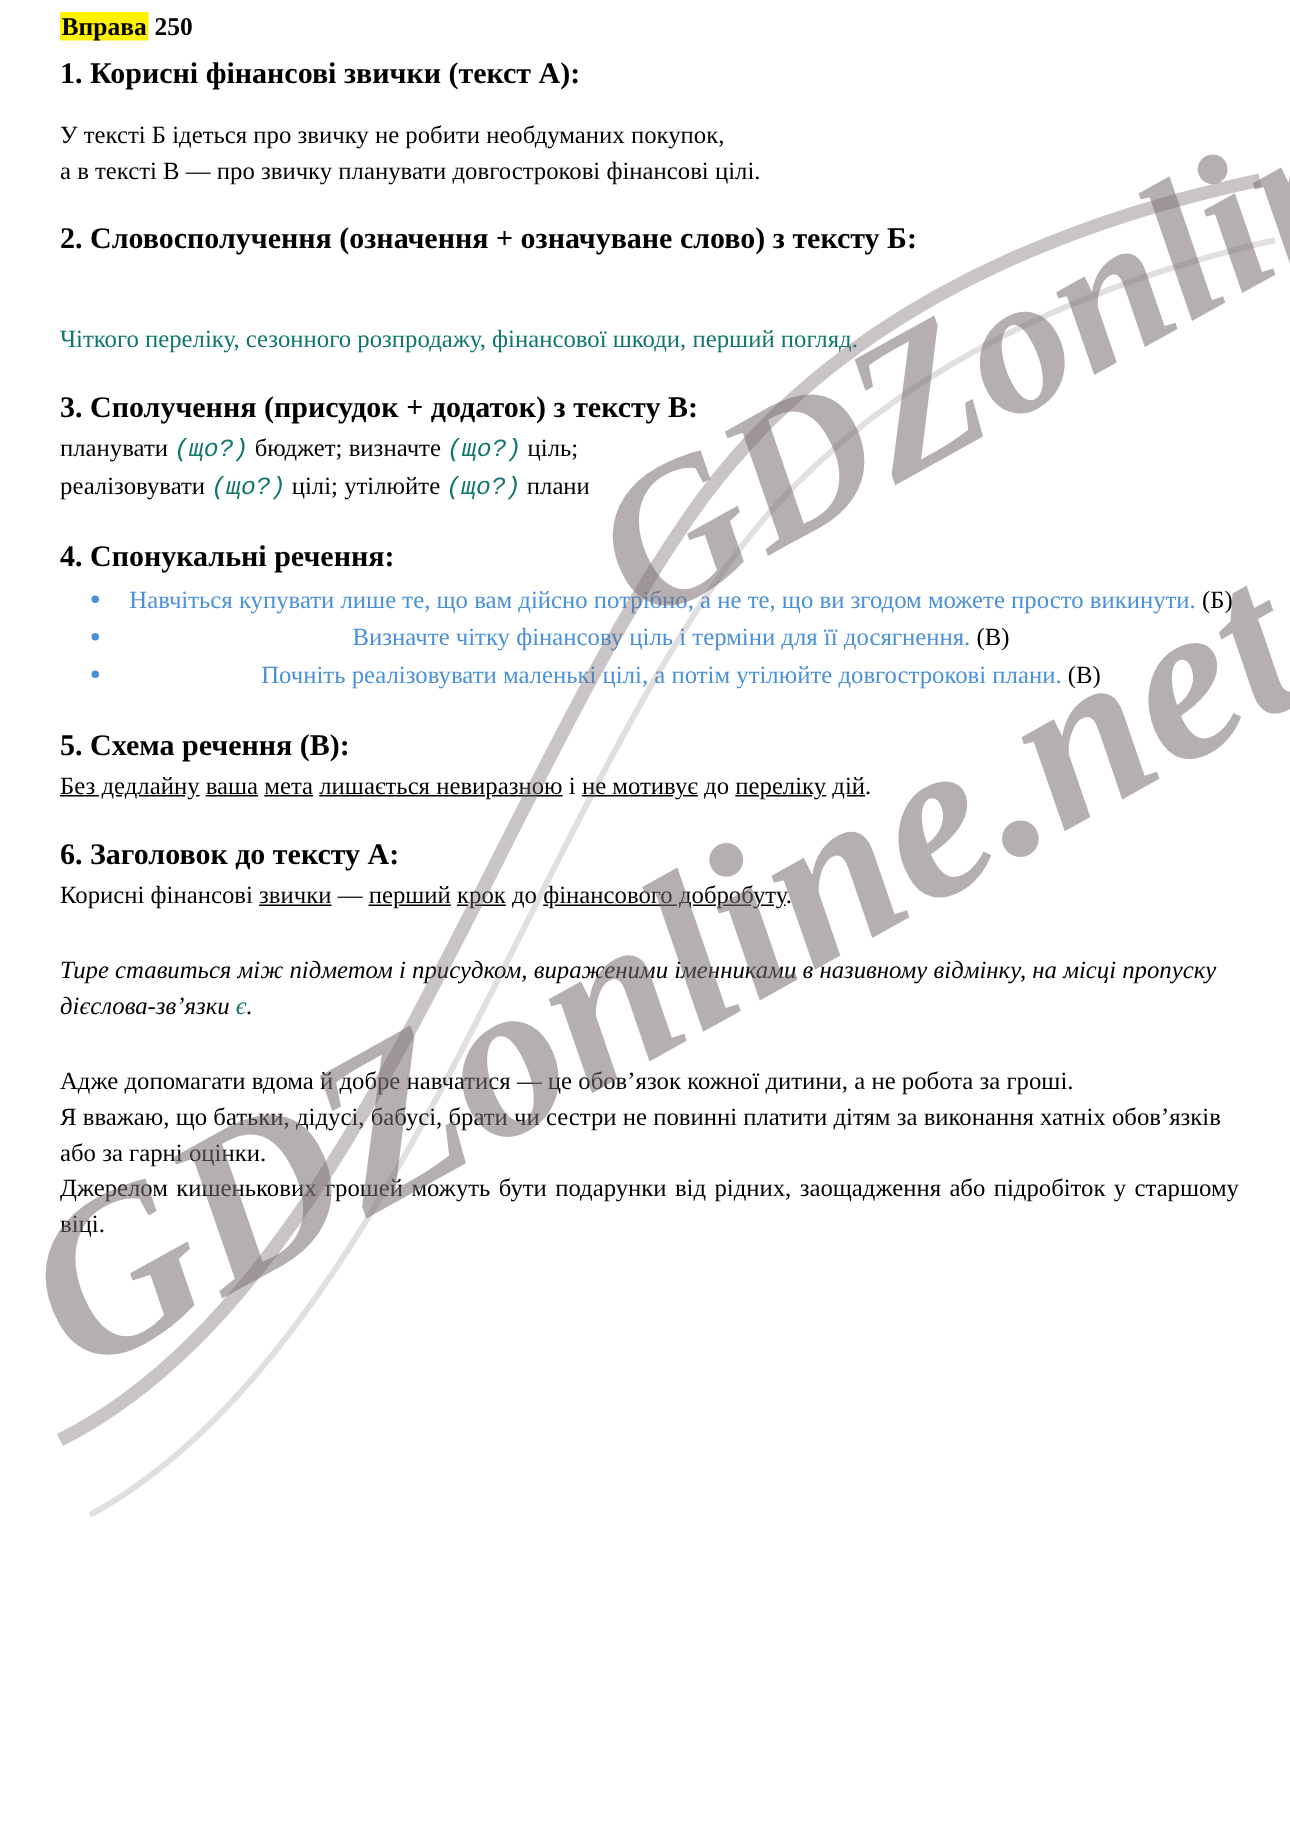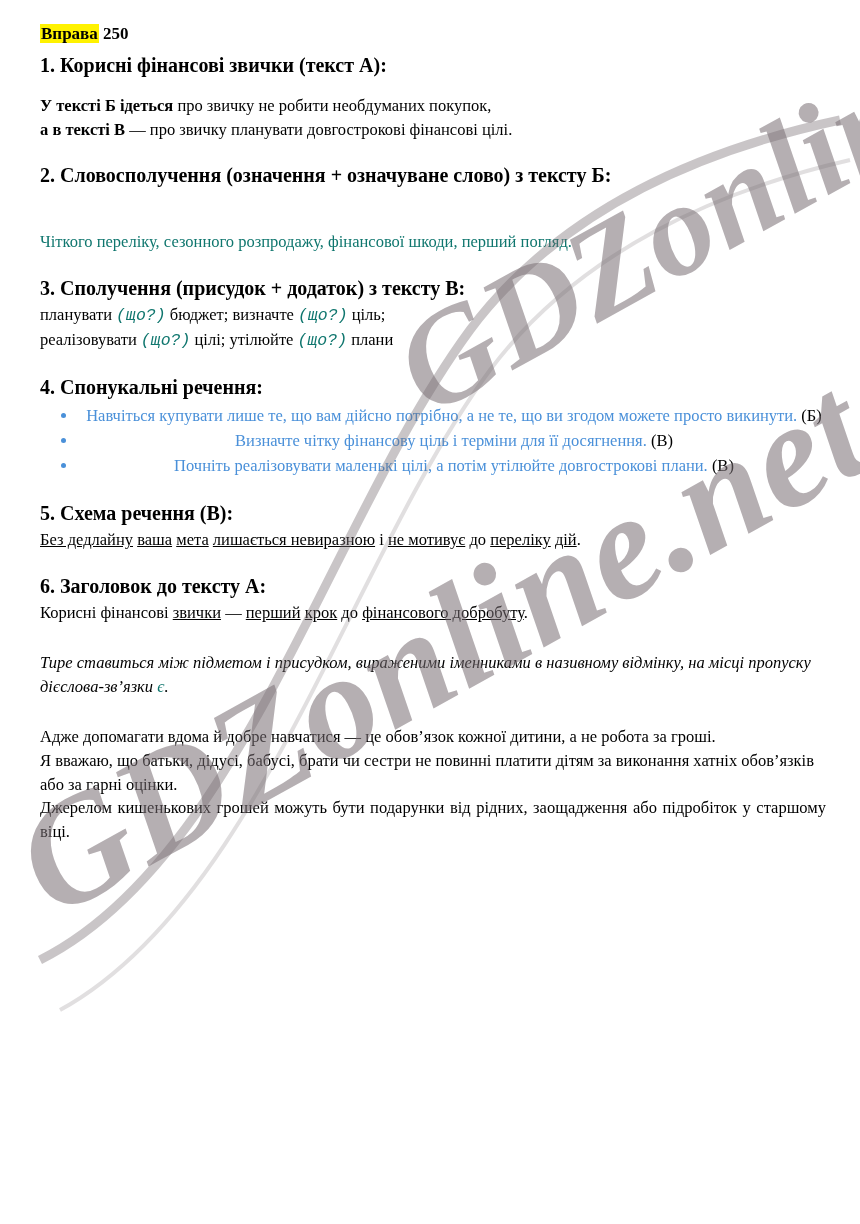--- a/index.html
+++ b/index.html
@@ -10,21 +10,21 @@
     background: #ffffff;
     font-family: "Liberation Serif", serif;
     color: #000000;
     position: relative;
     overflow: hidden;
   }
   .page {
     position: relative;
     width: 860px;
     height: 888px;
-    padding: 22px 34px 0 40px;
+    padding: 6px 34px 0 40px;
   }
   .doc {
     position: relative;
     z-index: 2;
     font-size: 16.5px;
     line-height: 1.45;
   }
   .ex-head {
     font-weight: bold;
     font-size: 17px;
@@ -37,21 +37,21 @@
   .qhead {
     font-weight: bold;
     margin: 0;
     font-size: 20px;
   }
   .para {
     margin: 0;
   }
   .blue { color: #0f766e; margin-top: 40px; }
   .ital { font-style: italic; font-family: Liberation Mono, monospace; }
-  .bold { font-weight: bold; }
+  .bold { font-weight: normal; }
   .spacer-sm { height: 14px; }
   .spacer-md { height: 20px; }
   .spacer-lg { height: 26px; }
   ul.bullets {
     margin: 2px 0 0 0;
     padding-left: 38px;
   }
   ul.bullets li {
     color: #4a90d9;
     margin-bottom: 1px;

